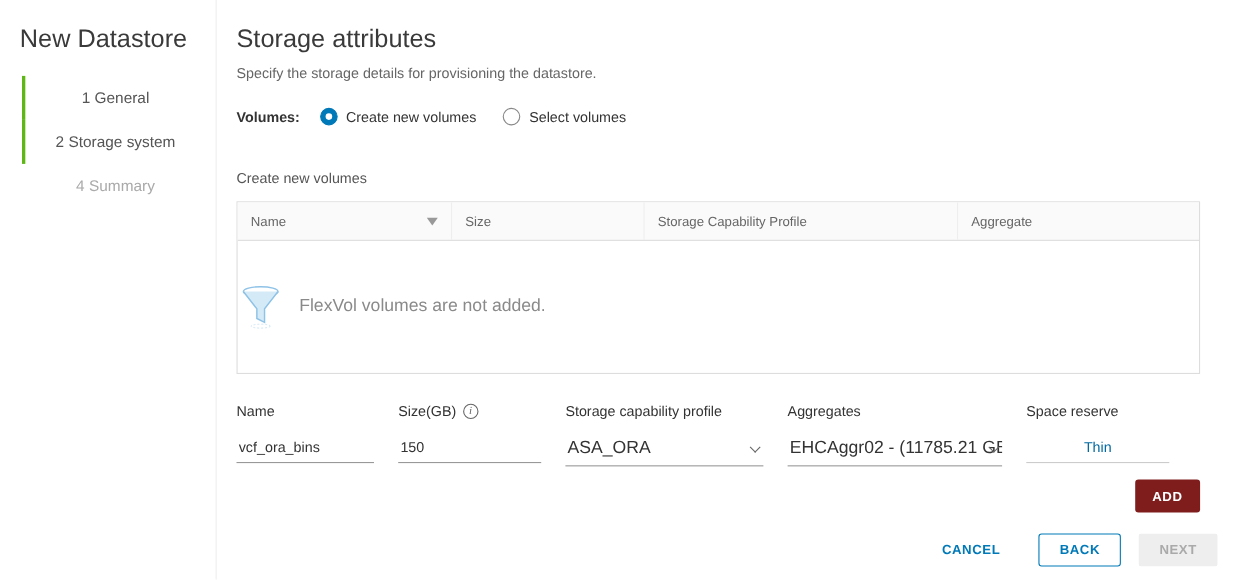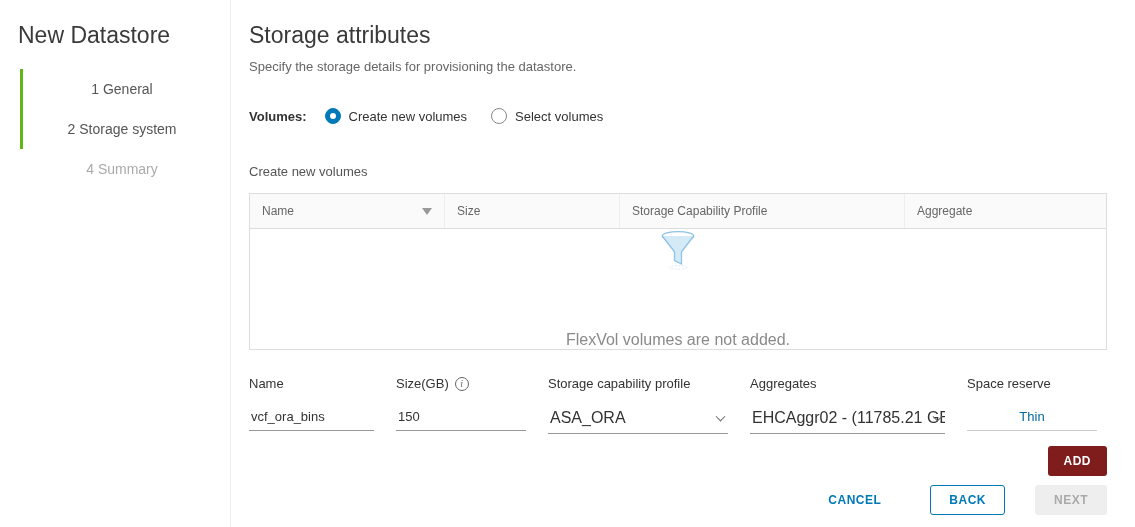--- a/index.html
+++ b/index.html
@@ -8,21 +8,21 @@
       font-size: 13px;
       color: #333;
       background: #fff;
       width: 1135px;
       height: 527px;
       overflow: hidden;
       position: relative;
     }
     .layout { display: flex; height: 100%; }
     .sidebar {
-      width: 231px;
+      width: 197px;
       padding: 18px 0 0 0;
       border-right: 1px solid #eee;
       flex-shrink: 0;
     }
     .wizard-title {
       font-size: 23px;
       font-weight: 300;
       color: #3a3a3a;
       padding: 4px 0 20px 18px;
     }
@@ -45,36 +45,36 @@
       width: 3px;
       background: #5eb715;
     }
     .step.active {
       background: #eef1f6;
       color: #333;
     }
     .step.disabled { color: #aaa; cursor: default; }
     .main {
       flex: 1;
-      padding: 22px 28px 0 18px;
+      padding: 22px 44px 0 18px;
       position: relative;
       overflow-y: auto;
     }
     .main::-webkit-scrollbar { width: 10px; }
     .main::-webkit-scrollbar-thumb { background: #c0c0c0; border-radius: 4px; }
     .page-title {
       font-size: 23px;
       font-weight: 300;
       color: #3a3a3a;
       margin-bottom: 10px;
     }
     .page-subtitle {
       font-size: 13px;
       color: #666;
-      margin-bottom: 34px;
+      margin-bottom: 24px;
     }
     .volumes-row {
       display: flex;
       align-items: center;
       gap: 18px;
       margin-bottom: 40px;
     }
     .volumes-label { font-weight: 600; color: #333; }
     .radio-group { display: flex; gap: 24px; align-items: center; }
     .radio-item { display: flex; align-items: center; gap: 8px; cursor: pointer; }
@@ -117,23 +117,23 @@
     .filter-icon {
       width: 0; height: 0;
       border-left: 5px solid transparent;
       border-right: 5px solid transparent;
       border-top: 7px solid #999;
       margin-left: 6px;
     }
     .table-body {
       height: 120px;
       display: flex;
-      flex-direction: column;
+      flex-direction: row;
       align-items: center;
-      justify-content: space-between;
+      justify-content: flex-start;
       gap: 14px;
     }
     .funnel-svg { width: 42px; height: 42px; }
     .empty-text { font-size: 16px; color: #8a8a8a; }
     .form-row {
       display: flex;
       gap: 22px;
       align-items: flex-start;
     }
     .form-col { display: flex; flex-direction: column; gap: 12px; }
@@ -192,21 +192,21 @@
       align-self: flex-end;
       margin-top: 12px;
       margin-left: auto;
       display: block;
     }
     .footer {
       position: absolute;
       bottom: 12px;
       right: 28px;
       display: flex;
-      gap: 30px;
+      gap: 16px;
       align-items: center;
     }
     .btn {
       padding: 7px 18px;
       font-size: 12px;
       font-weight: 600;
       letter-spacing: 0.5px;
       border-radius: 3px;
       cursor: pointer;
       border: 1px solid transparent;

